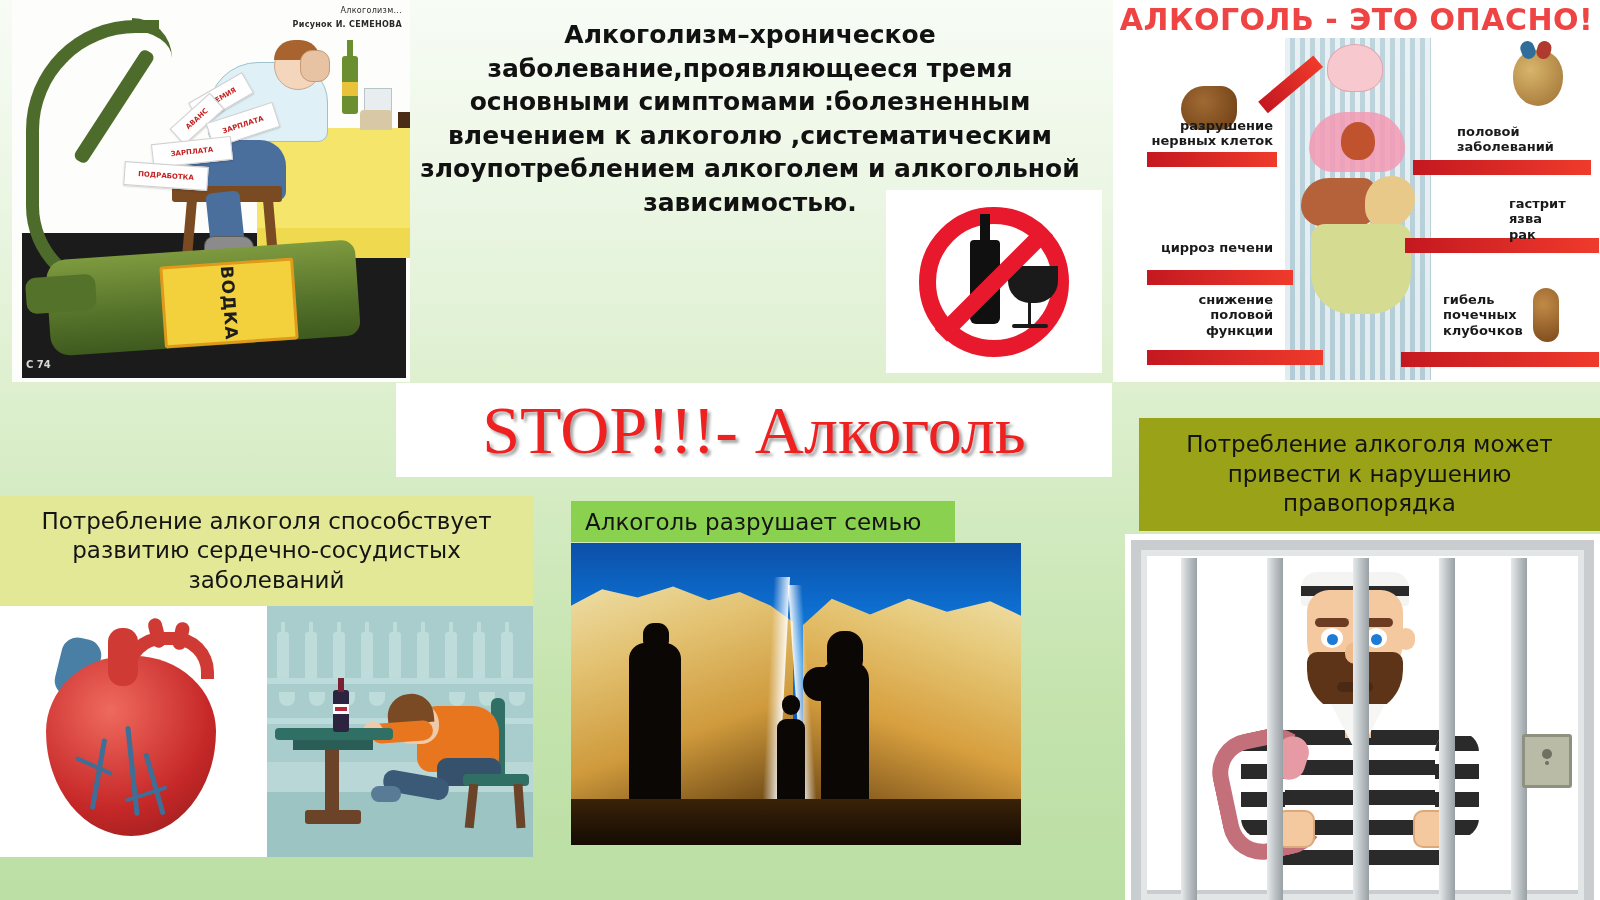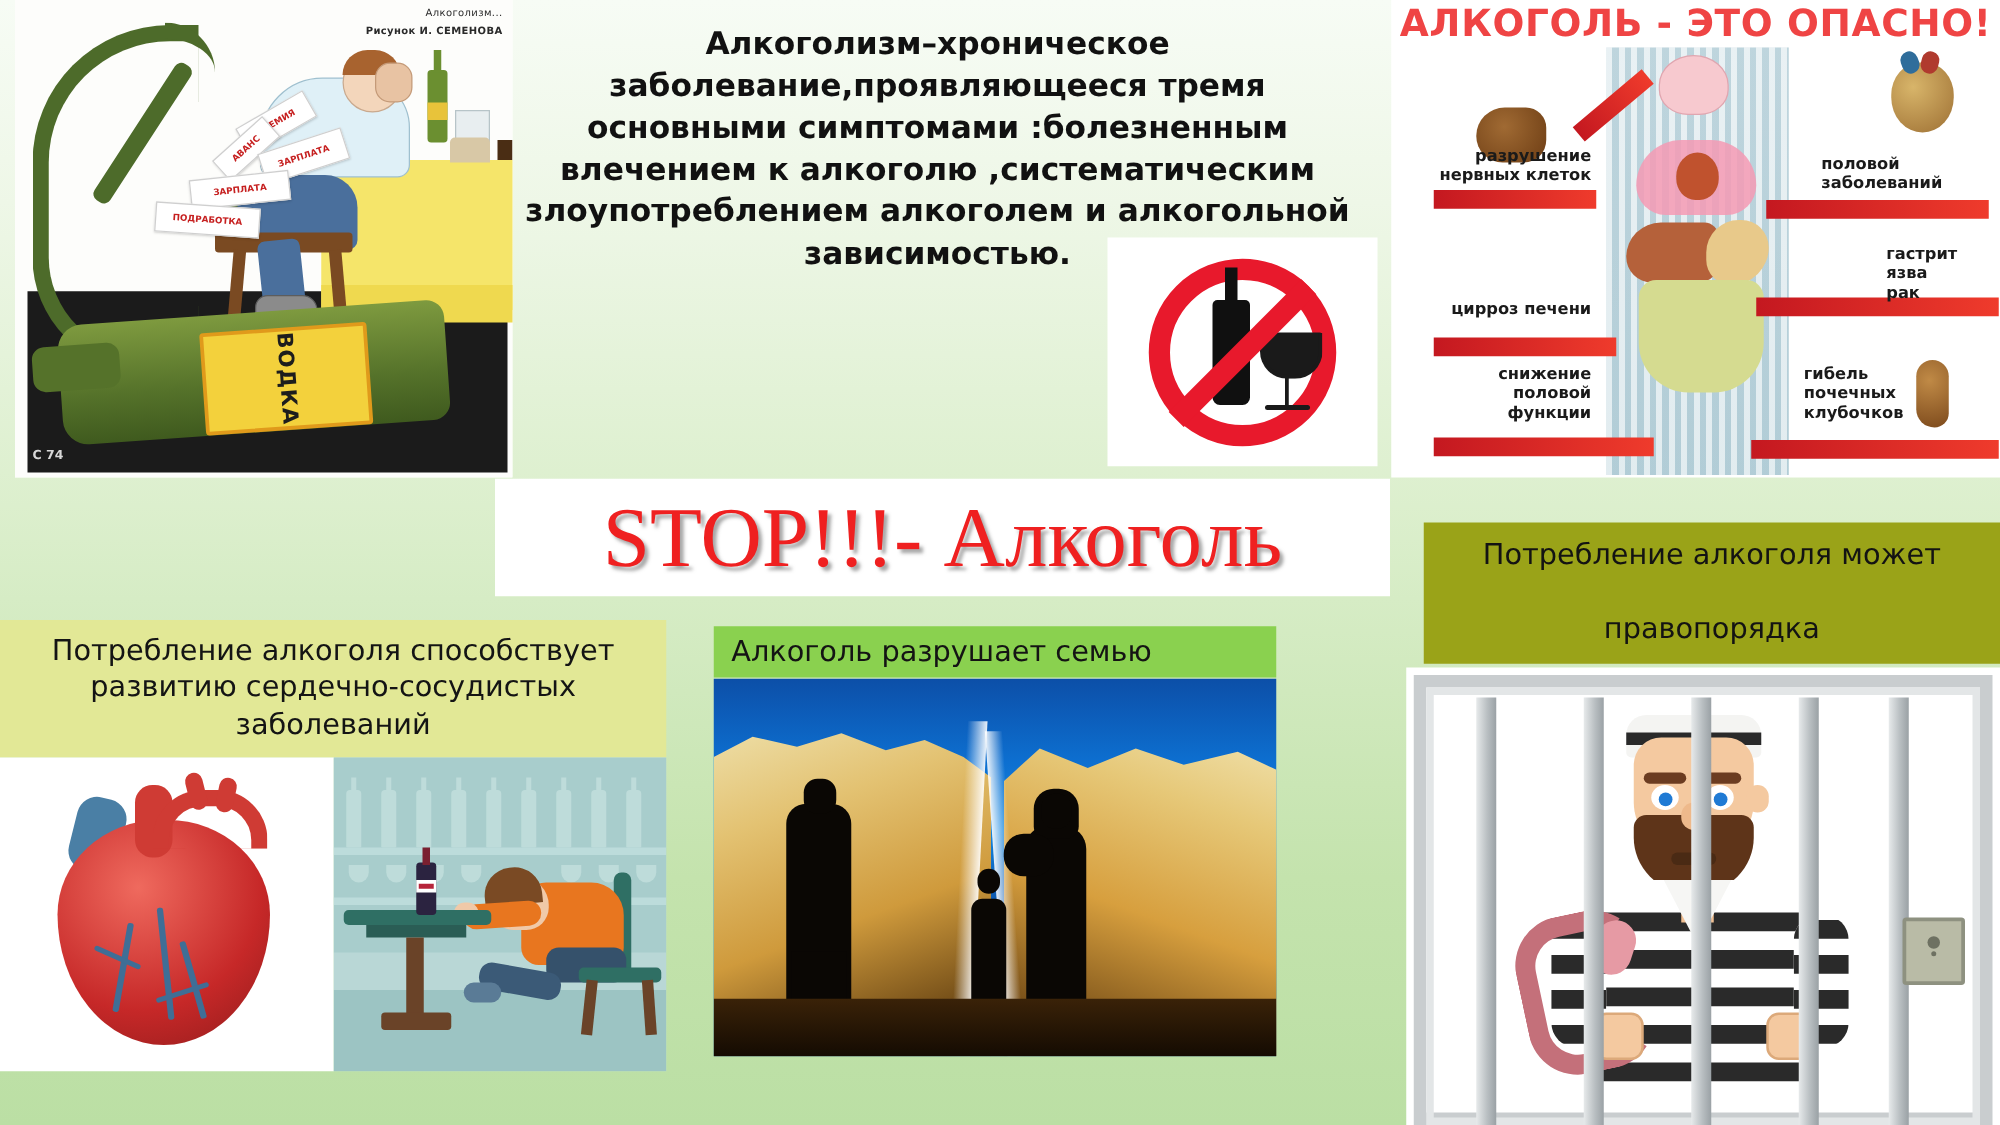--- a/index.html
+++ b/index.html
@@ -141,21 +141,21 @@
   .m-hand{position:absolute;left:96px;top:116px;width:20px;height:18px;background:#f0c9a8;border-radius:9px;}
   .m-leg{position:absolute;left:170px;top:152px;width:64px;height:28px;background:#35516b;border-radius:10px;}
   .m-shin{position:absolute;left:116px;top:168px;width:66px;height:22px;background:#3b5a77;border-radius:10px;transform:rotate(10deg);}
   .m-shoe{position:absolute;left:104px;top:180px;width:30px;height:16px;background:#5a7b96;border-radius:8px;}
   .chair-b{position:absolute;left:224px;top:92px;width:14px;height:82px;background:#2f6f64;border-radius:6px;}
   .chair-s{position:absolute;left:196px;top:168px;width:66px;height:12px;background:#2f6f64;border-radius:4px;}
   .chair-l1{position:absolute;left:200px;top:178px;width:9px;height:44px;background:#6a4328;transform:rotate(6deg);}
   .chair-l2{position:absolute;left:248px;top:178px;width:9px;height:44px;background:#6a4328;transform:rotate(-4deg);}
 
   
-  #family-cap{left:571px;top:501px;width:450px;height:41px;background:#8ad14f;display:flex;align-items:center;}
+  #family-cap{left:571px;top:501px;width:384px;height:41px;background:#8ad14f;display:flex;align-items:center;}
   #family-cap span{color:#141414;font-size:23px;padding-left:14px;}
   #familyimg{left:571px;top:543px;width:450px;height:302px;overflow:hidden;
      background:linear-gradient(180deg,#0c4fa8 0%,#0d6fd0 22%,#1386e0 40%,#0e5fb8 55%,#09306b 100%);}
   .crack-l{position:absolute;left:0;top:30px;width:222px;height:272px;
      background:linear-gradient(160deg,#efe2ae 0%,#e3c272 28%,#cf9a3c 58%,#6f4a16 86%,#241403 100%);
      clip-path:polygon(0 12%,14% 6%,30% 9%,46% 5%,62% 10%,76% 7%,90% 12%,100% 18%,100% 100%,0 100%);}
   .crack-r{position:absolute;left:232px;top:40px;width:240px;height:262px;
      background:linear-gradient(200deg,#f2e6b6 0%,#e6c878 26%,#d79f3e 56%,#7a5119 86%,#2a1705 100%);
      clip-path:polygon(0 16%,12% 6%,28% 12%,44% 6%,60% 11%,78% 7%,92% 13%,100% 20%,100% 100%,0 100%);}
   .crack-glow-l{position:absolute;left:196px;top:34px;width:16px;height:268px;
@@ -406,21 +406,21 @@
     <div class="sil wom-s"></div>
     <div class="sil wom-hair"></div>
     <div class="sil wom-h"></div>
     <div class="sil baby"></div>
     <div class="ground"></div>
   </div>
 
   <div class="abs" id="law-cap">
     <p>
       <span>Потребление алкоголя может</span><br>
-      <br>
+      <span>привести к нарушению</span><br>
       <span>правопорядка</span>
     </p>
   </div>
   <div class="abs" id="prison">
     <div class="cell-frame"></div>
     <div class="cell-frame2"></div>
 
     <div class="pr-cap"></div>
     <div class="pr-cap-stripe"></div>
     <div class="pr-head"></div>

